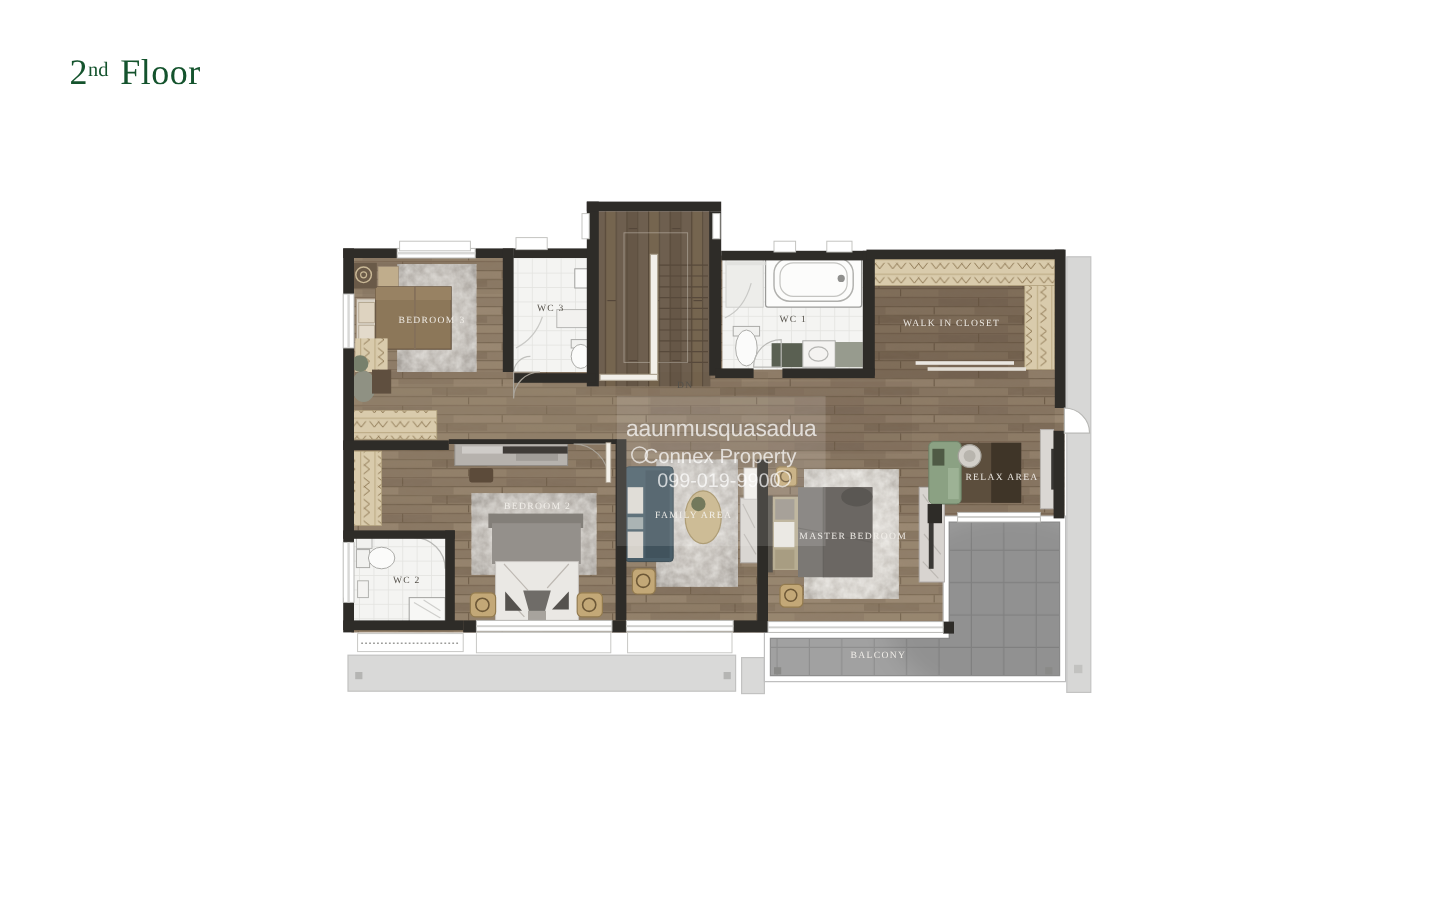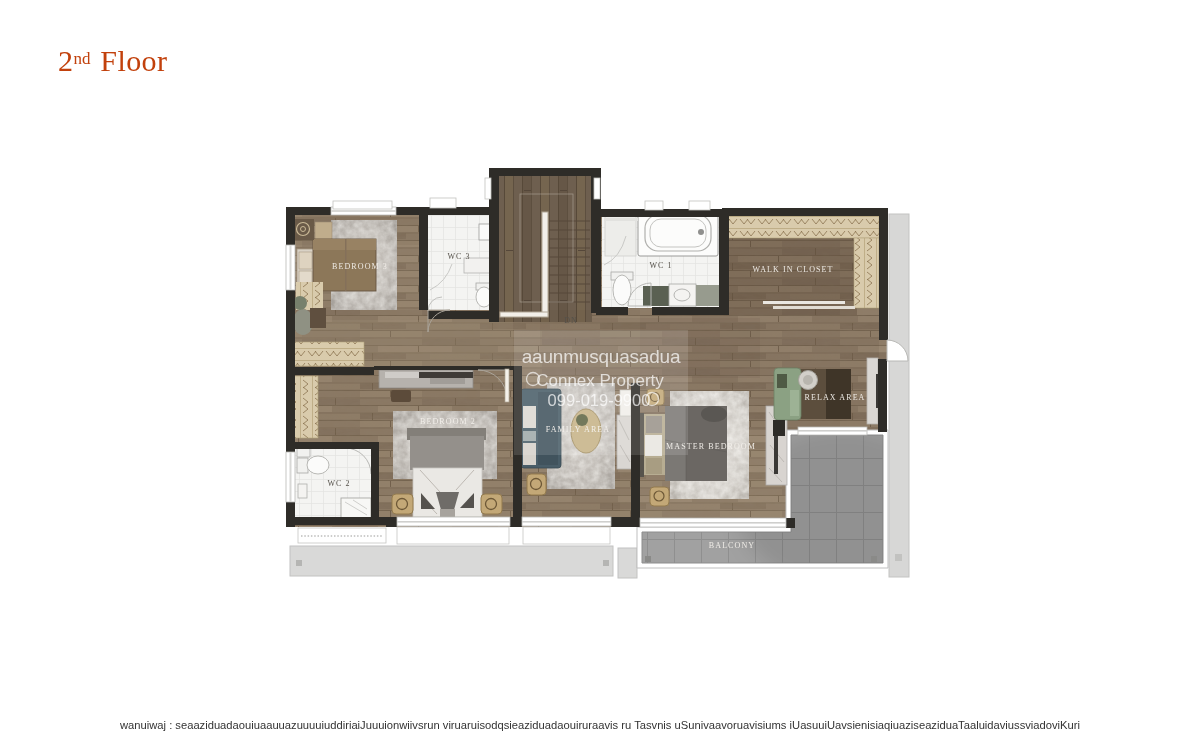--- a/index.html
+++ b/index.html
@@ -1,17 +1,17 @@
 <!DOCTYPE html>
 <html><head>
 <meta charset="utf-8">
 <style>
 html,body{margin:0;padding:0;background:#ffffff;width:1200px;height:750px;overflow:hidden}
 .wrap{position:relative;width:1200px;height:750px;font-family:"Liberation Sans",sans-serif}
-.title{position:absolute;left:58px;top:44px;font-family:"Liberation Serif",serif;font-size:30px;color:#c2410c;letter-spacing:0.4px}
+.title{position:absolute;left:58px;top:44px;font-family:"Liberation Serif",serif;font-size:30px;color:#14532d;letter-spacing:0.4px}
 .title sup{font-size:17px;vertical-align:7px;letter-spacing:0;margin-right:2px}
 .note{position:absolute;left:0;top:719px;width:1200px;text-align:center;font-size:11.2px;color:#333333;letter-spacing:0px}
 svg text{font-family:"Liberation Serif",serif}
 .lab{fill:#f4f1ec;font-size:8px;letter-spacing:1.1px;text-anchor:middle;opacity:.95}
 .labd{fill:#55514a;font-size:8px;letter-spacing:1px;text-anchor:middle}
 .wm{font-family:"Liberation Sans",sans-serif;fill:rgba(255,255,255,0.72);text-anchor:middle}
 </style>
 </head>
 <body>
 <div class="wrap">
@@ -455,14 +455,13 @@
 
 <text class="wm" x="601" y="363" font-size="19" letter-spacing="-0.2">aaunmusquasadua</text>
 
 <text class="wm" x="600" y="386" font-size="17">Connex Property</text>
 <circle cx="533" cy="379" r="6.5" fill="none" stroke="rgba(255,255,255,0.65)" stroke-width="1.3"></circle>
 
 <text class="wm" x="599" y="406" font-size="16.5">099-019-9900</text>
 <circle cx="652" cy="399" r="6.5" fill="none" stroke="rgba(255,255,255,0.65)" stroke-width="1.3"></circle>
 </svg>
 
-<div class="note">wanuiwaj : seaaziduadaouiuaauuazuuuuiuddiriaiJuuuionwiivsrun viruaruisodqsieaziduadaouiruraavis ru Tasvnis uSunivaavoruavisiums iUasuuiUavsienisiaqiuaziseaziduaTaaluidaviussviadoviKuri</div>
 </div>
 
 </body></html>

